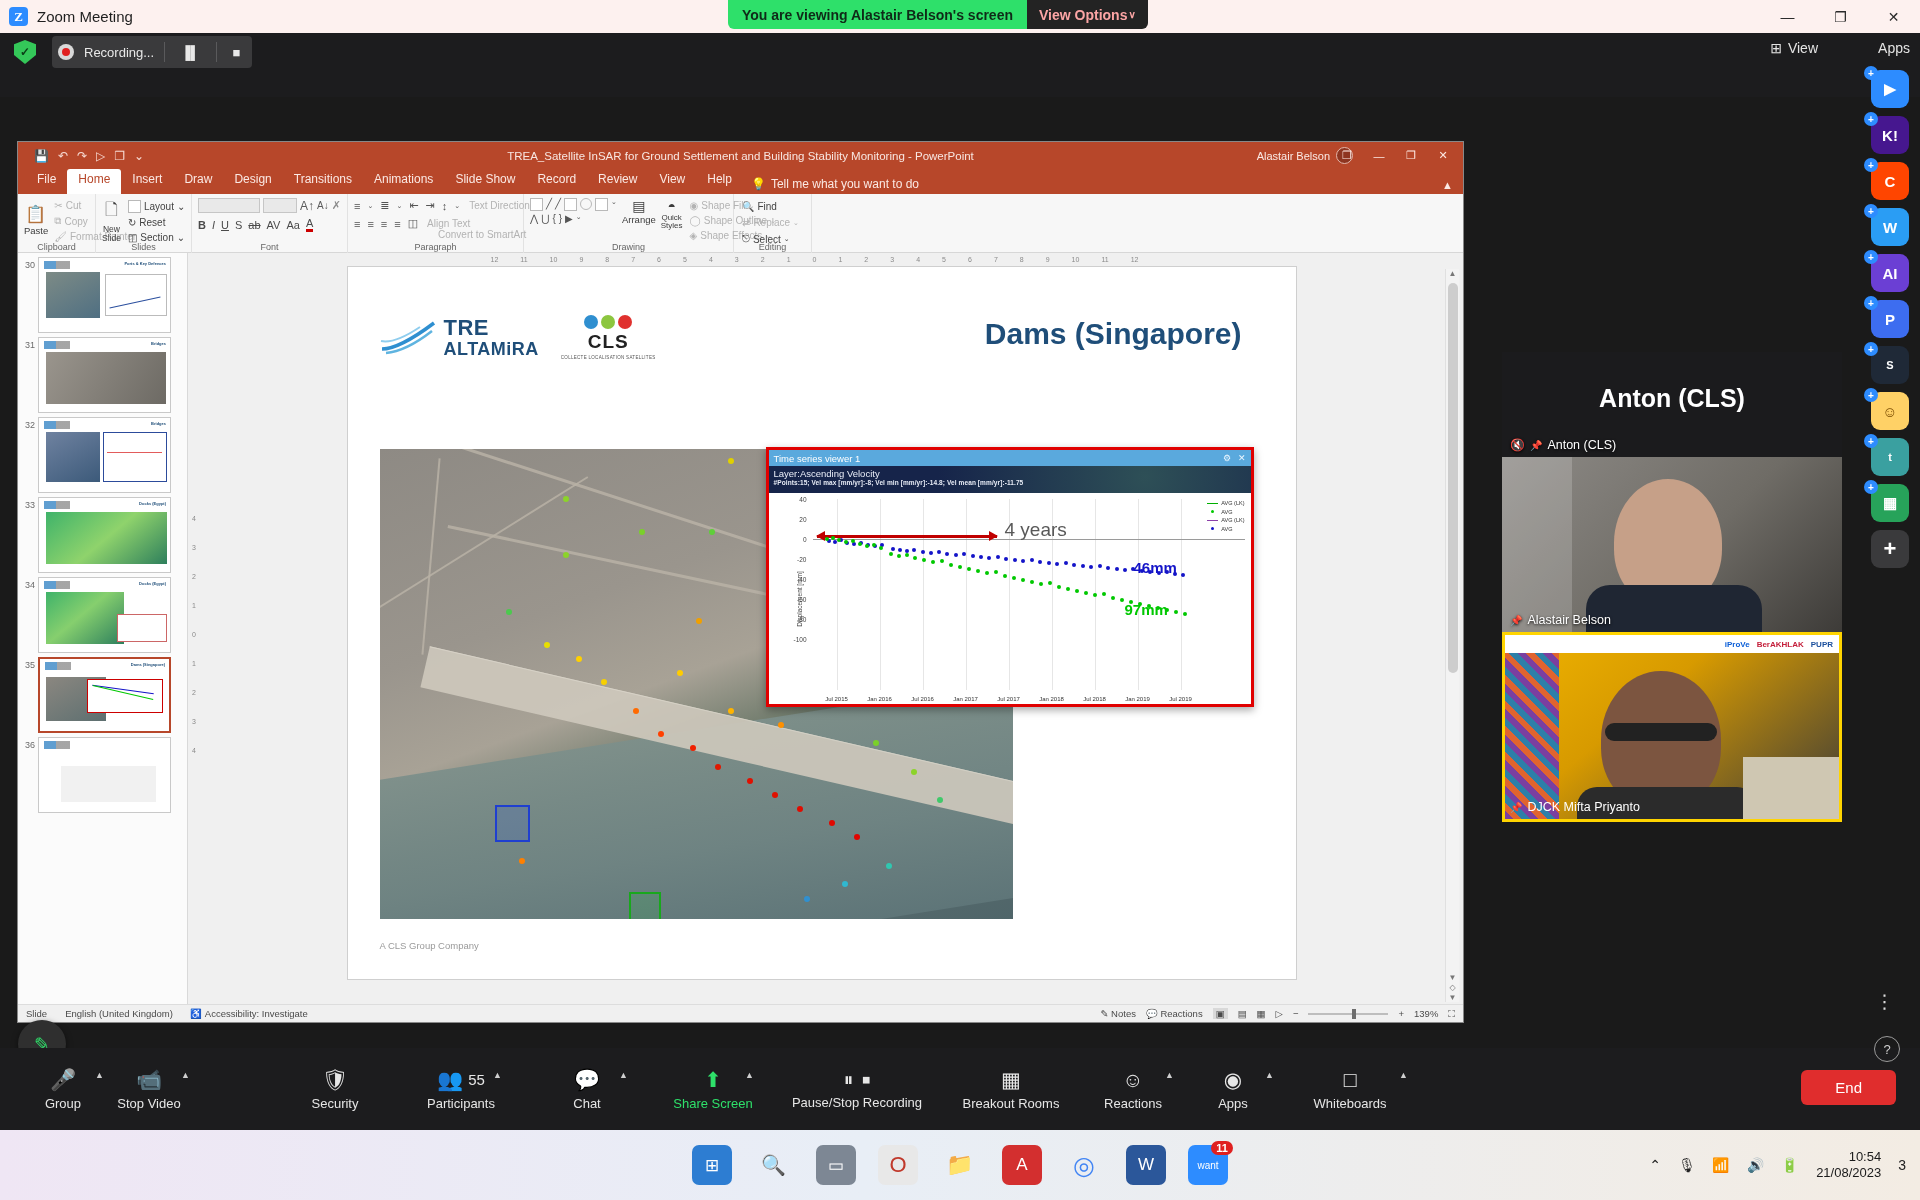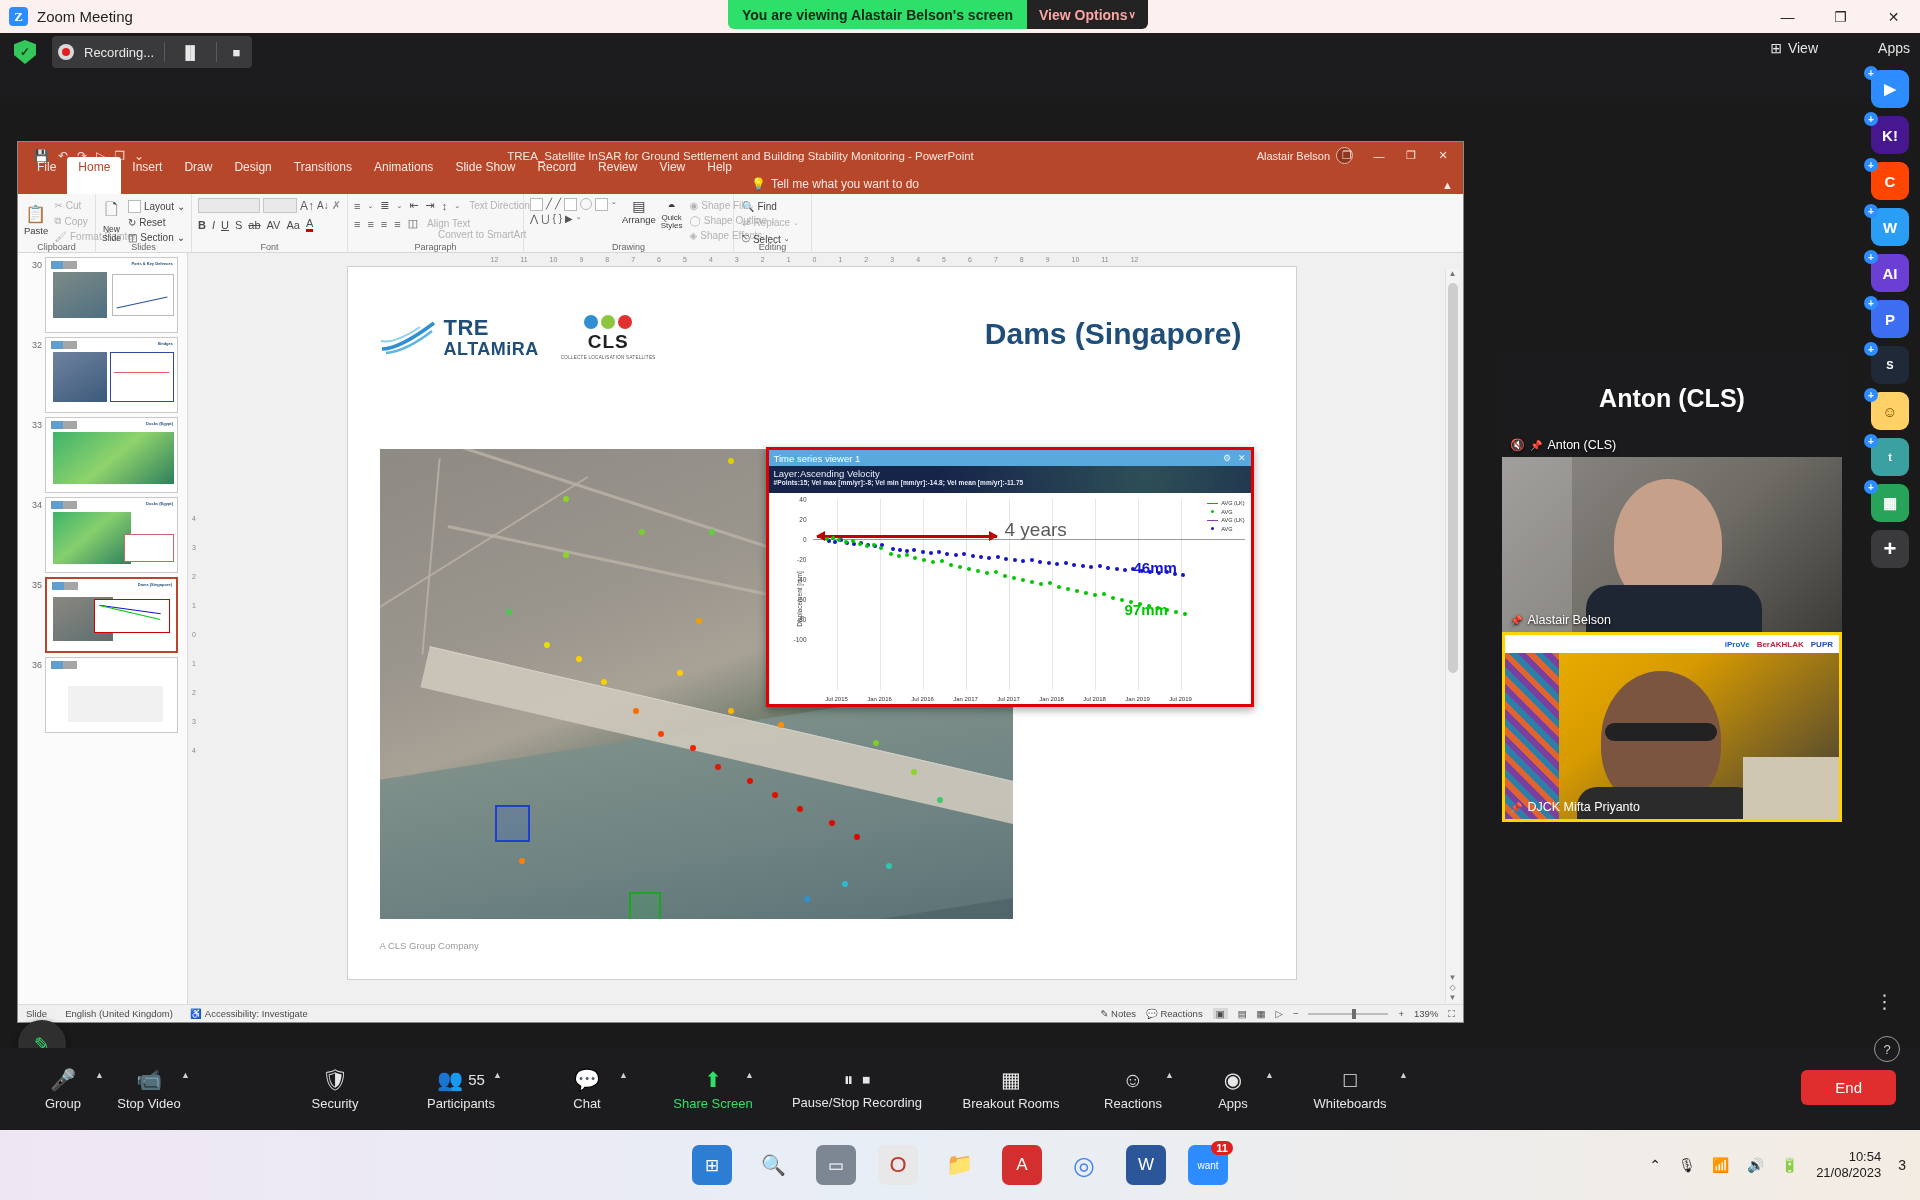--- a/index.html
+++ b/index.html
@@ -83,21 +83,21 @@
     position:absolute;left:0;right:0;text-align:center;color:#f8e6e1;font-size:11.5px;pointer-events:none;
   }
   .ppt-user{ position:absolute;right:110px;display:flex;align-items:center;gap:6px;color:#fbeae5;font-size:11px; }
   .ppt-avatar{ width:17px;height:17px;border-radius:50%;background:#8e3520;border:1px solid #e5b8ac; }
   .ppt-wbtns{ position:absolute;right:4px;display:flex;gap:0; }
   .ppt-wbtn{ width:32px;height:27px;display:flex;align-items:center;justify-content:center;color:#fde8e2;font-size:11px; }
 
   .ppt-tabs{
     height:25px;background:#b7472a;display:flex;align-items:flex-end;padding-left:8px;position:relative;
   }
-  .ppt-tab{ padding:3px 11px 20px;color:#fbe9e4;font-size:12px; }
+  .ppt-tab{ padding:3px 11px 8px;color:#fbe9e4;font-size:12px; }
   .ppt-tab.active{ background:#fff;color:#b7472a;border-top-left-radius:3px;border-top-right-radius:3px; }
   .tellme{ display:flex;align-items:center;gap:5px;color:#fbe9e4;font-size:12px;padding:3px 8px; }
   .ppt-collapse{ position:absolute;right:10px;bottom:3px;color:#fbe9e4;font-size:11px; }
 
   .ppt-ribbon{
     height:59px;background:#f7f7f7;border-bottom:1px solid #d7d7d7;position:relative;
     display:flex;font-size:10px;color:#3b3b3b;
   }
   .rgroup{ position:relative;height:59px;border-right:1px solid #e2e2e2;padding:3px 6px 0; }
   .rgroup .gl{ position:absolute;bottom:1px;left:0;right:0;text-align:center;font-size:9px;color:#666; }
@@ -106,21 +106,21 @@
   .bigbtn{ display:flex;flex-direction:column;align-items:center;justify-content:center;width:38px;font-size:9.5px;color:#3c3c3c; }
   .sq{ width:13px;height:13px;border:1px solid #b9b9b9;background:#fff;display:inline-block; }
 
   .ppt-body{ position:relative;height:calc(100% - 27px - 25px - 59px); background:#f0f0f0; }
 
   
   .slidepanel{
     position:absolute;left:0;top:0;width:170px;bottom:18px;background:#fbfbfb;
     border-right:1px solid #d9d9d9;overflow:hidden;
   }
-  .thumb-row{ display:flex;align-items:flex-start;padding:4px 6px 0 4px;margin-left:7px; }
+  .thumb-row{ display:flex;align-items:flex-start;padding:4px 6px 0 4px; }
   .thumb-num{ width:16px;text-align:right;font-size:9px;color:#6b6b6b;padding-top:3px;padding-right:3px; }
   .thumb{ width:133px;height:76px;background:#fff;border:1px solid #c9c9c9;position:relative;overflow:hidden; }
   .thumb.sel{ border:2px solid #b7472a; }
   .thumb .mini-title{ position:absolute;right:4px;top:3px;font-size:4px;color:#1f4e79;font-weight:bold; }
   .thumb .mini-logo{ position:absolute;left:5px;top:3px;width:26px;height:8px;
     background:linear-gradient(90deg,#2b7ec1 0 45%, #888 45% 100%);opacity:.75; }
 
   
   .ruler-h{ position:absolute;left:170px;right:22px;top:0;height:12px;background:#f0f0f0;
     font-size:7px;color:#8a8a8a;display:flex;align-items:center;justify-content:center;gap:22px; }
@@ -541,20 +541,28 @@
 
       <div class="slidepanel">
         <div class="thumb-row">
           <div class="thumb-num">30</div>
           <div class="thumb">
             <div class="mini-logo"></div>
             <div class="mini-title">Ports &amp; Key Defences</div>
             <div style="position:absolute;left:7px;top:14px;width:54px;height:46px;background:linear-gradient(150deg,#7d8b86,#4f6f82)"></div>
             <div style="position:absolute;left:66px;top:16px;width:62px;height:42px;background:#fff;border:1px solid #bbb"></div>
             <div style="position:absolute;left:70px;top:44px;width:52px;height:1px;background:#2b4f9e;transform:rotate(-12deg)"></div>
+          </div>
+        </div>
+        <div class="thumb-row">
+          <div class="thumb-num">31</div>
+          <div class="thumb">
+            <div class="mini-logo"></div>
+            <div class="mini-title">Bridges</div>
+            <div style="position:absolute;left:7px;top:14px;width:120px;height:52px;background:linear-gradient(120deg,#9a958d,#6d6a64)"></div>
           </div>
         </div>
         <div class="thumb-row">
           <div class="thumb-num">32</div>
           <div class="thumb">
             <div class="mini-logo"></div>
             <div class="mini-title">Bridges</div>
             <div style="position:absolute;left:7px;top:14px;width:54px;height:50px;background:linear-gradient(150deg,#6f82a0,#3c5a7a)"></div>
             <div style="position:absolute;left:64px;top:14px;width:64px;height:50px;background:#fff;border:1px solid #2c4b9b"></div>
             <div style="position:absolute;left:68px;top:34px;width:55px;height:1px;background:#e25b5b"></div>

